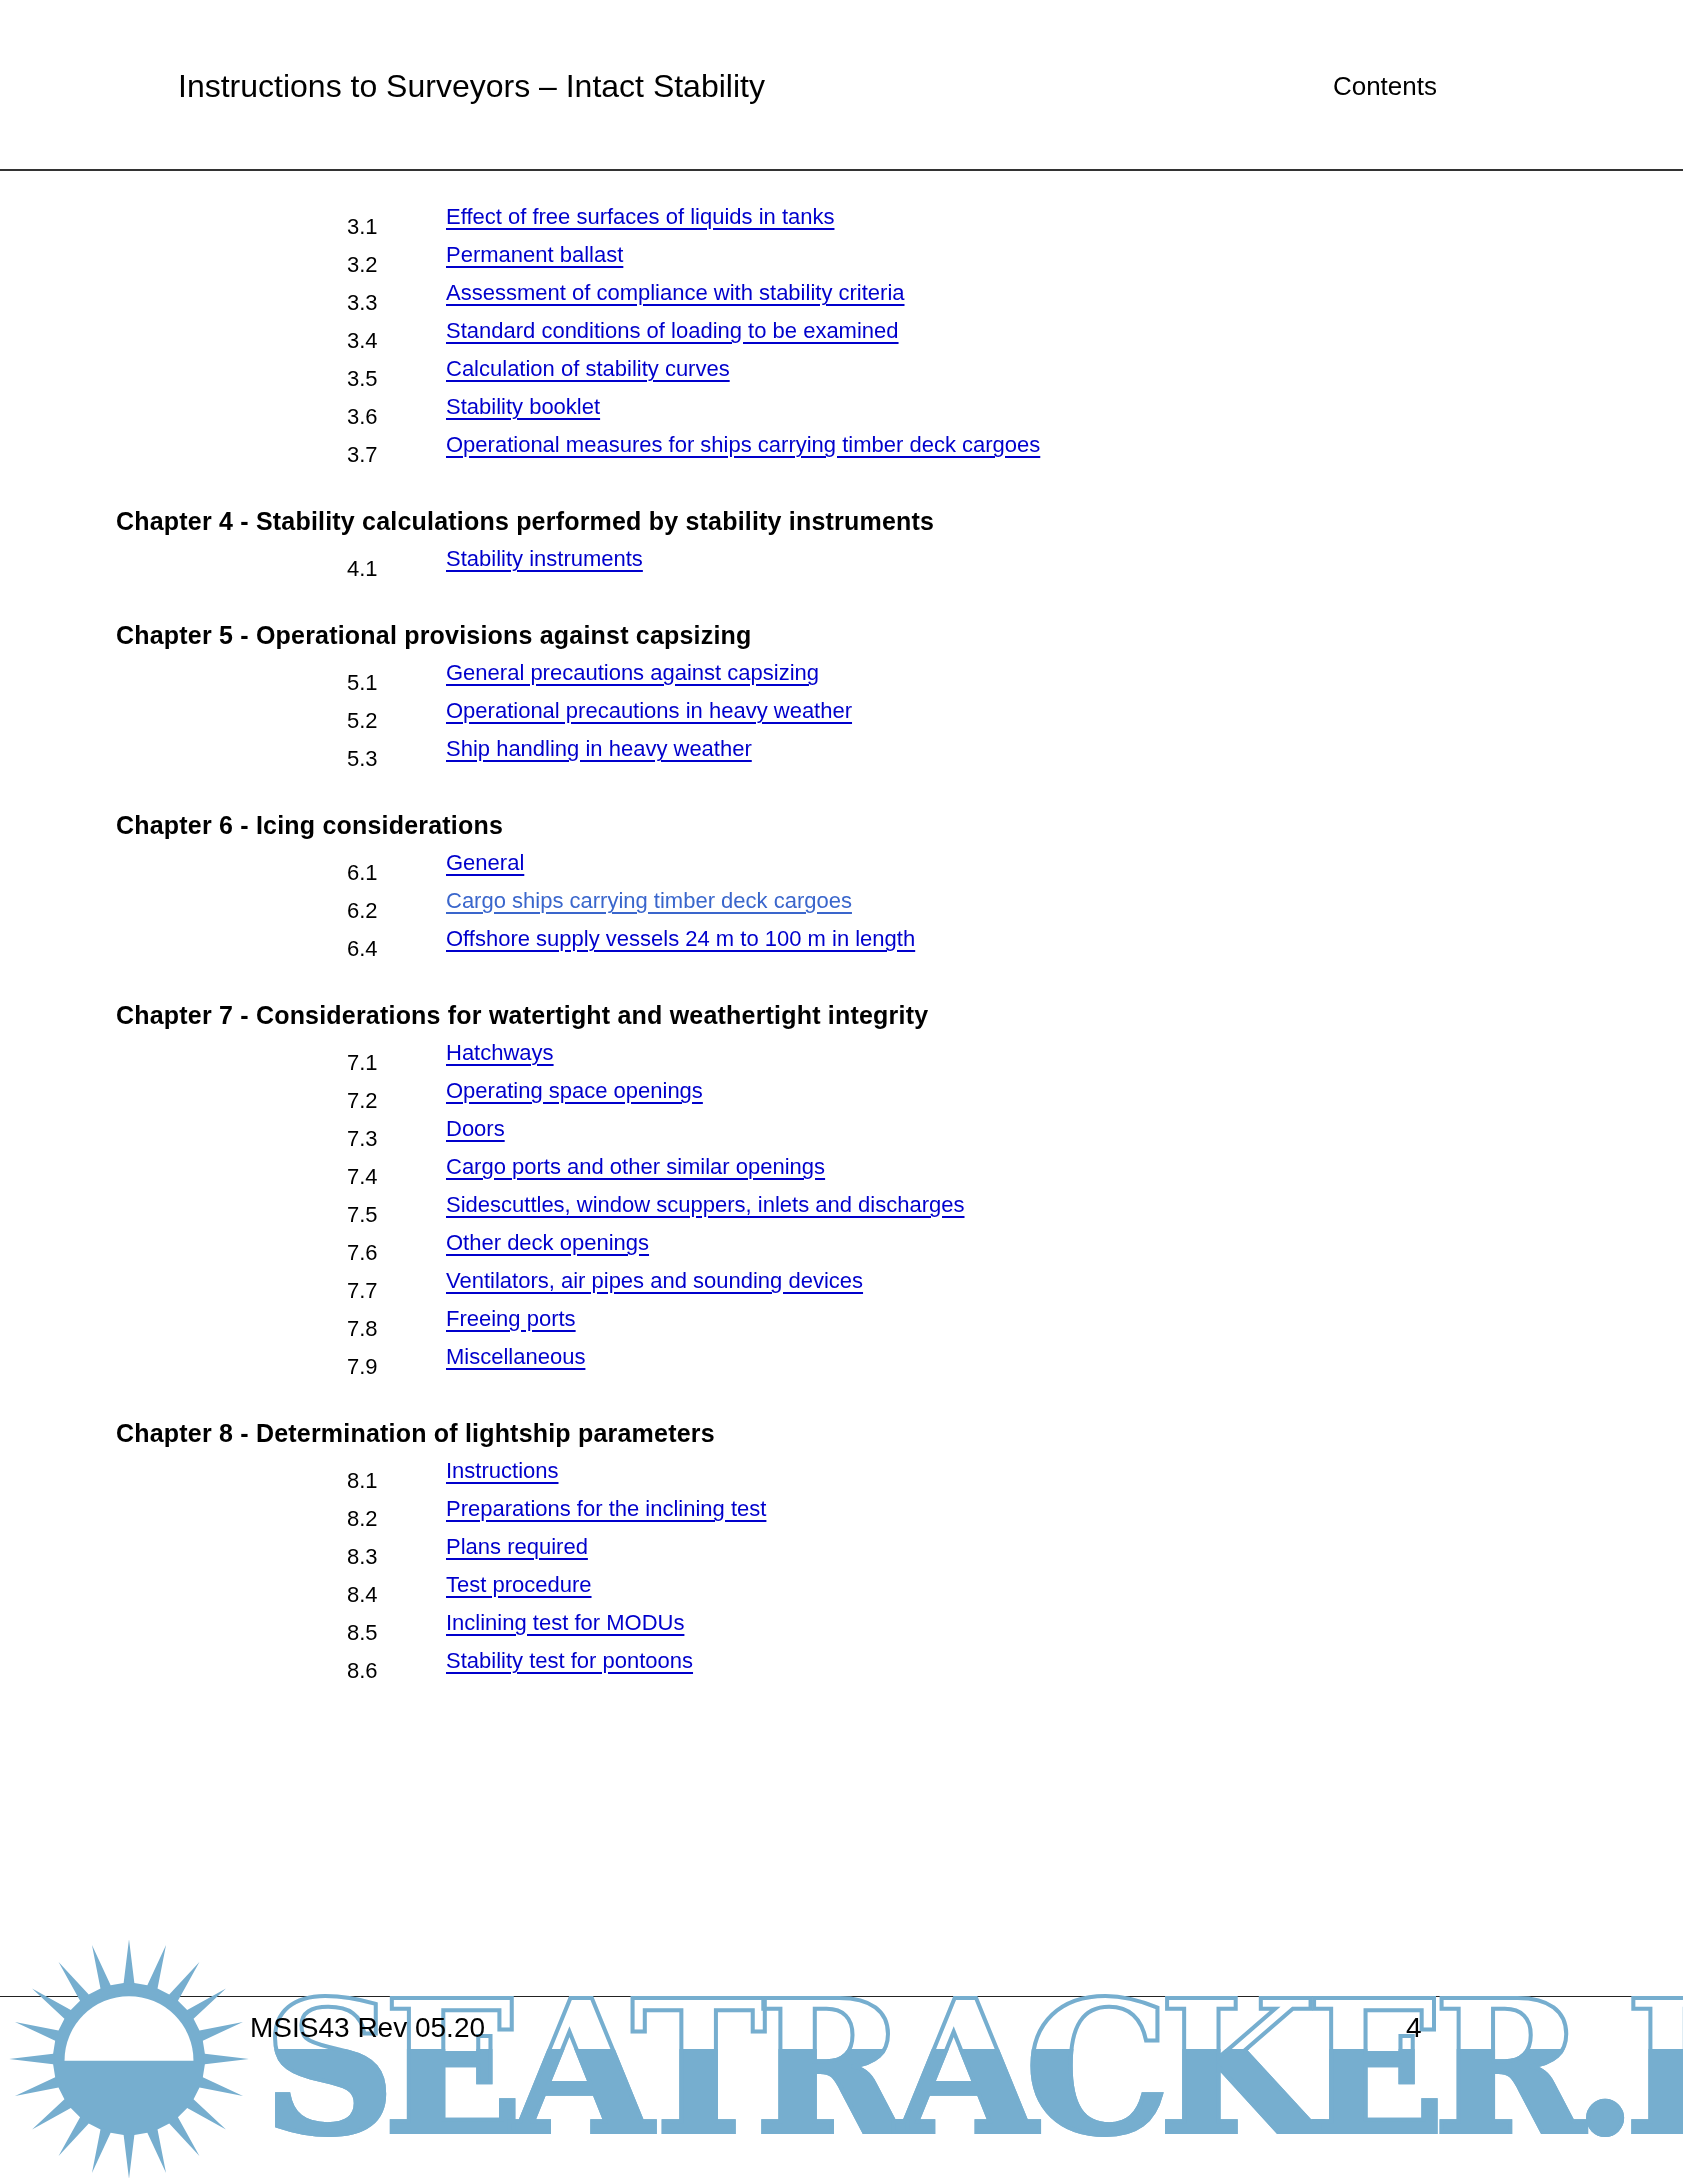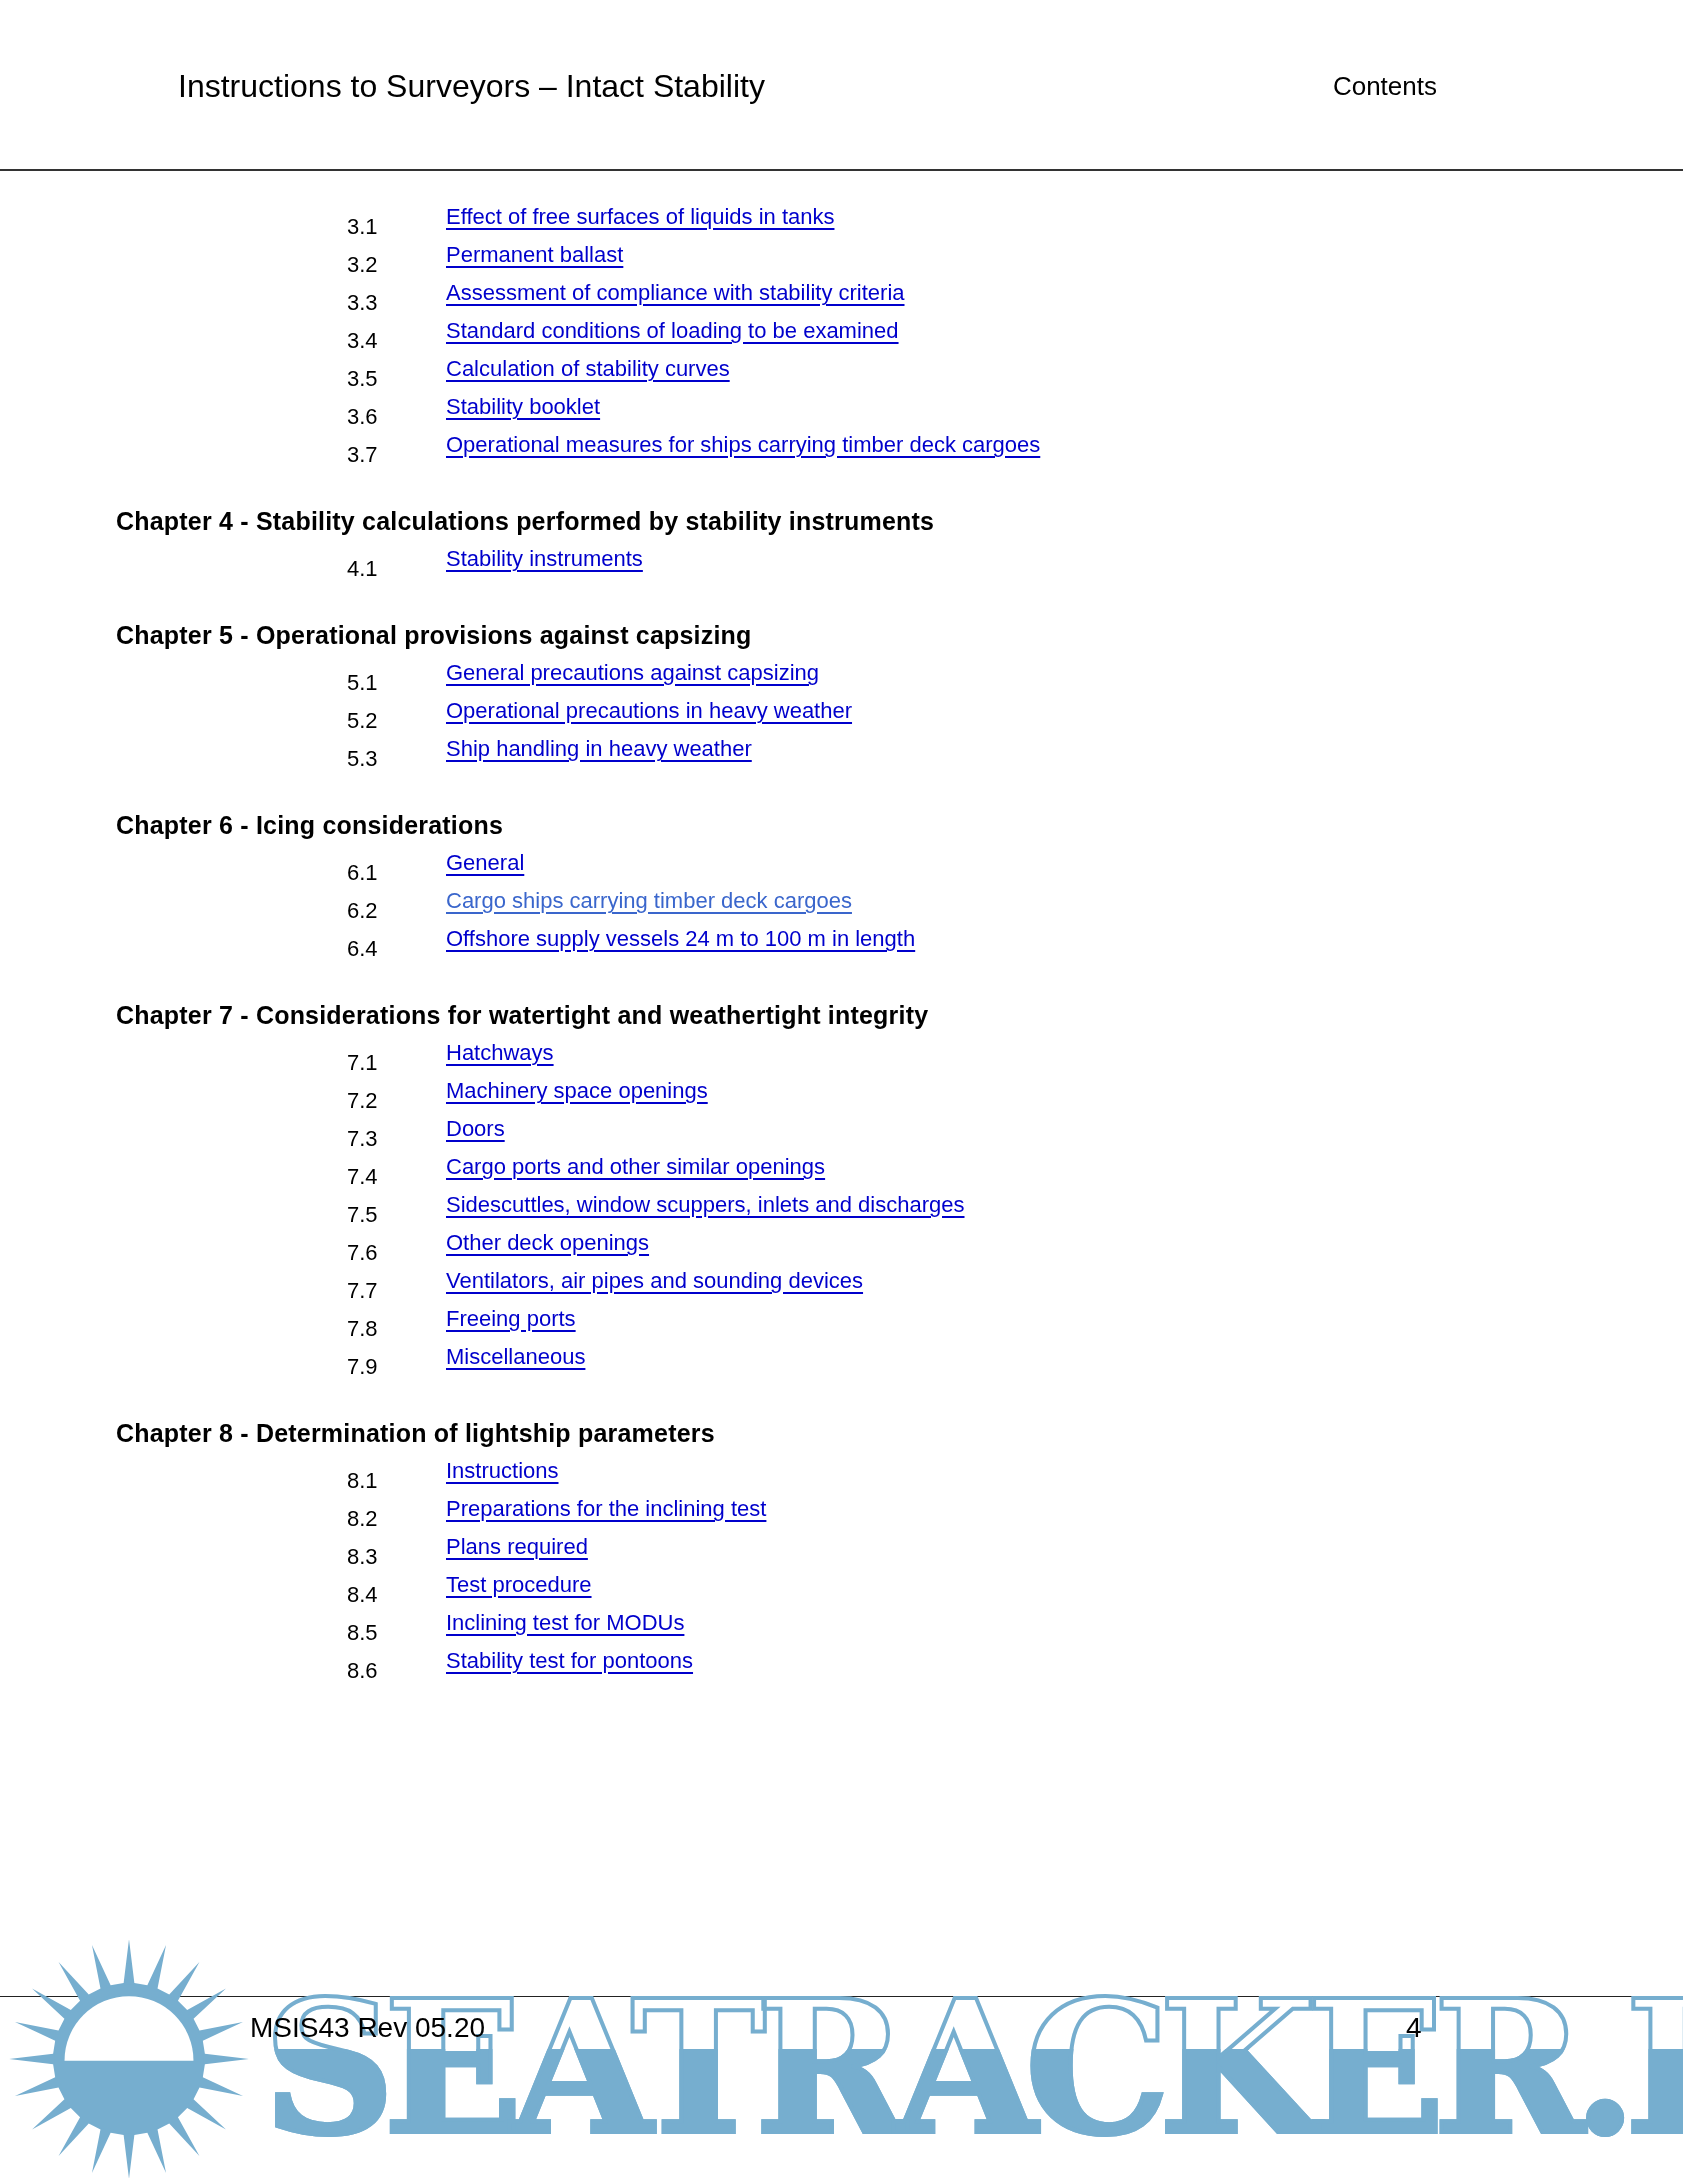--- a/index.html
+++ b/index.html
@@ -115,21 +115,21 @@
         <span class="num">6.4</span>
         <a>Offshore supply vessels 24 m to 100 m in length</a>
       </div>
       <div class="toc-line toc-chapter">Chapter 7 - Considerations for watertight and weathertight integrity</div>
       <div class="toc-line toc-entry">
         <span class="num">7.1</span>
         <a>Hatchways</a>
       </div>
       <div class="toc-line toc-entry">
         <span class="num">7.2</span>
-        <a>Machinery space openings</a>
+        <a>Operating space openings</a>
       </div>
       <div class="toc-line toc-entry">
         <span class="num">7.3</span>
         <a>Doors</a>
       </div>
       <div class="toc-line toc-entry">
         <span class="num">7.4</span>
         <a>Cargo ports and other similar openings</a>
       </div>
       <div class="toc-line toc-entry">

